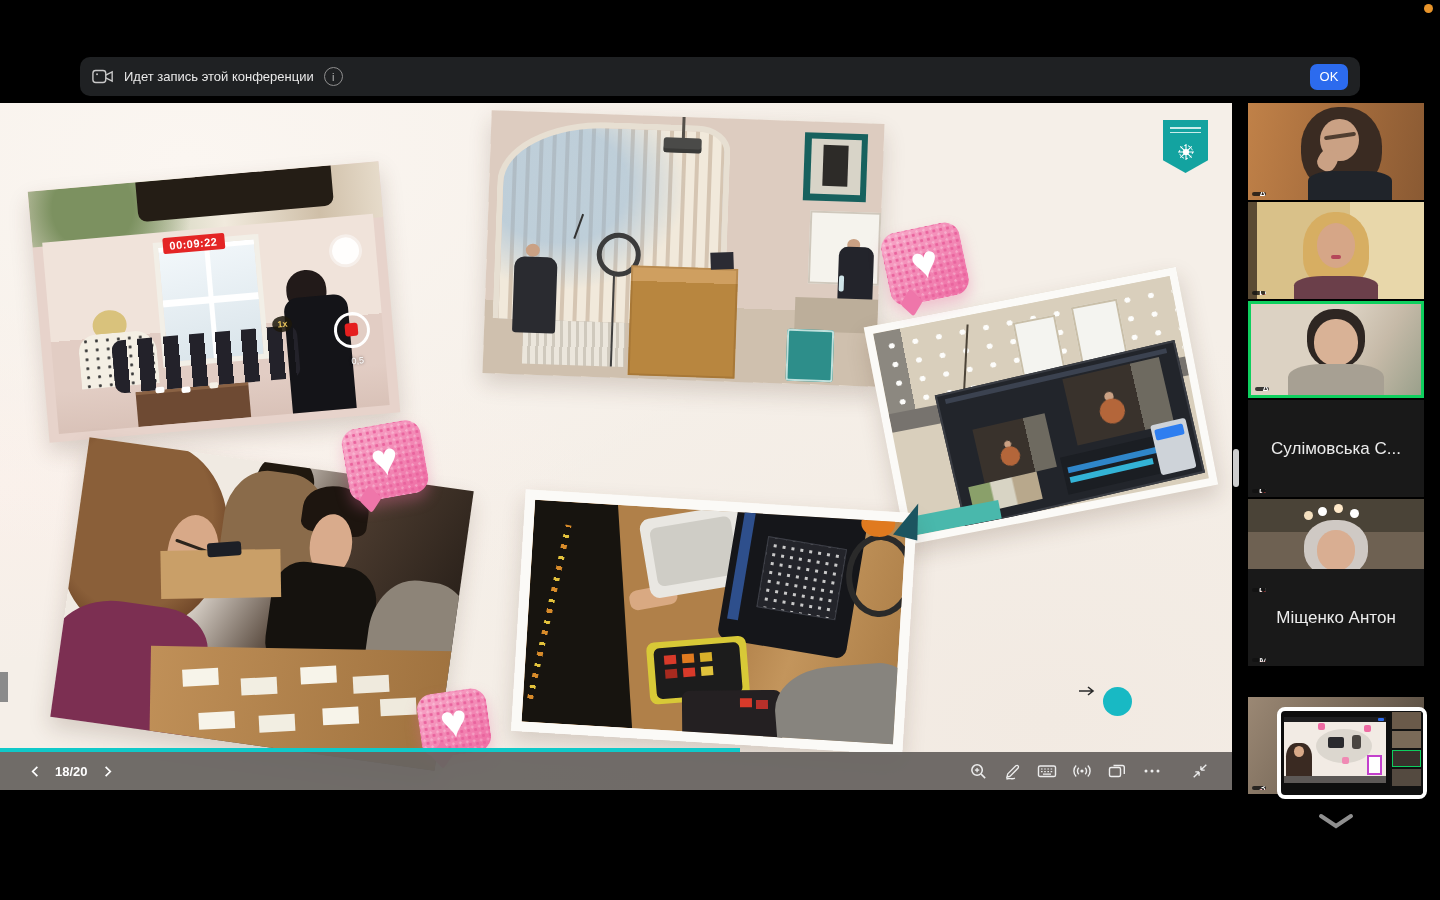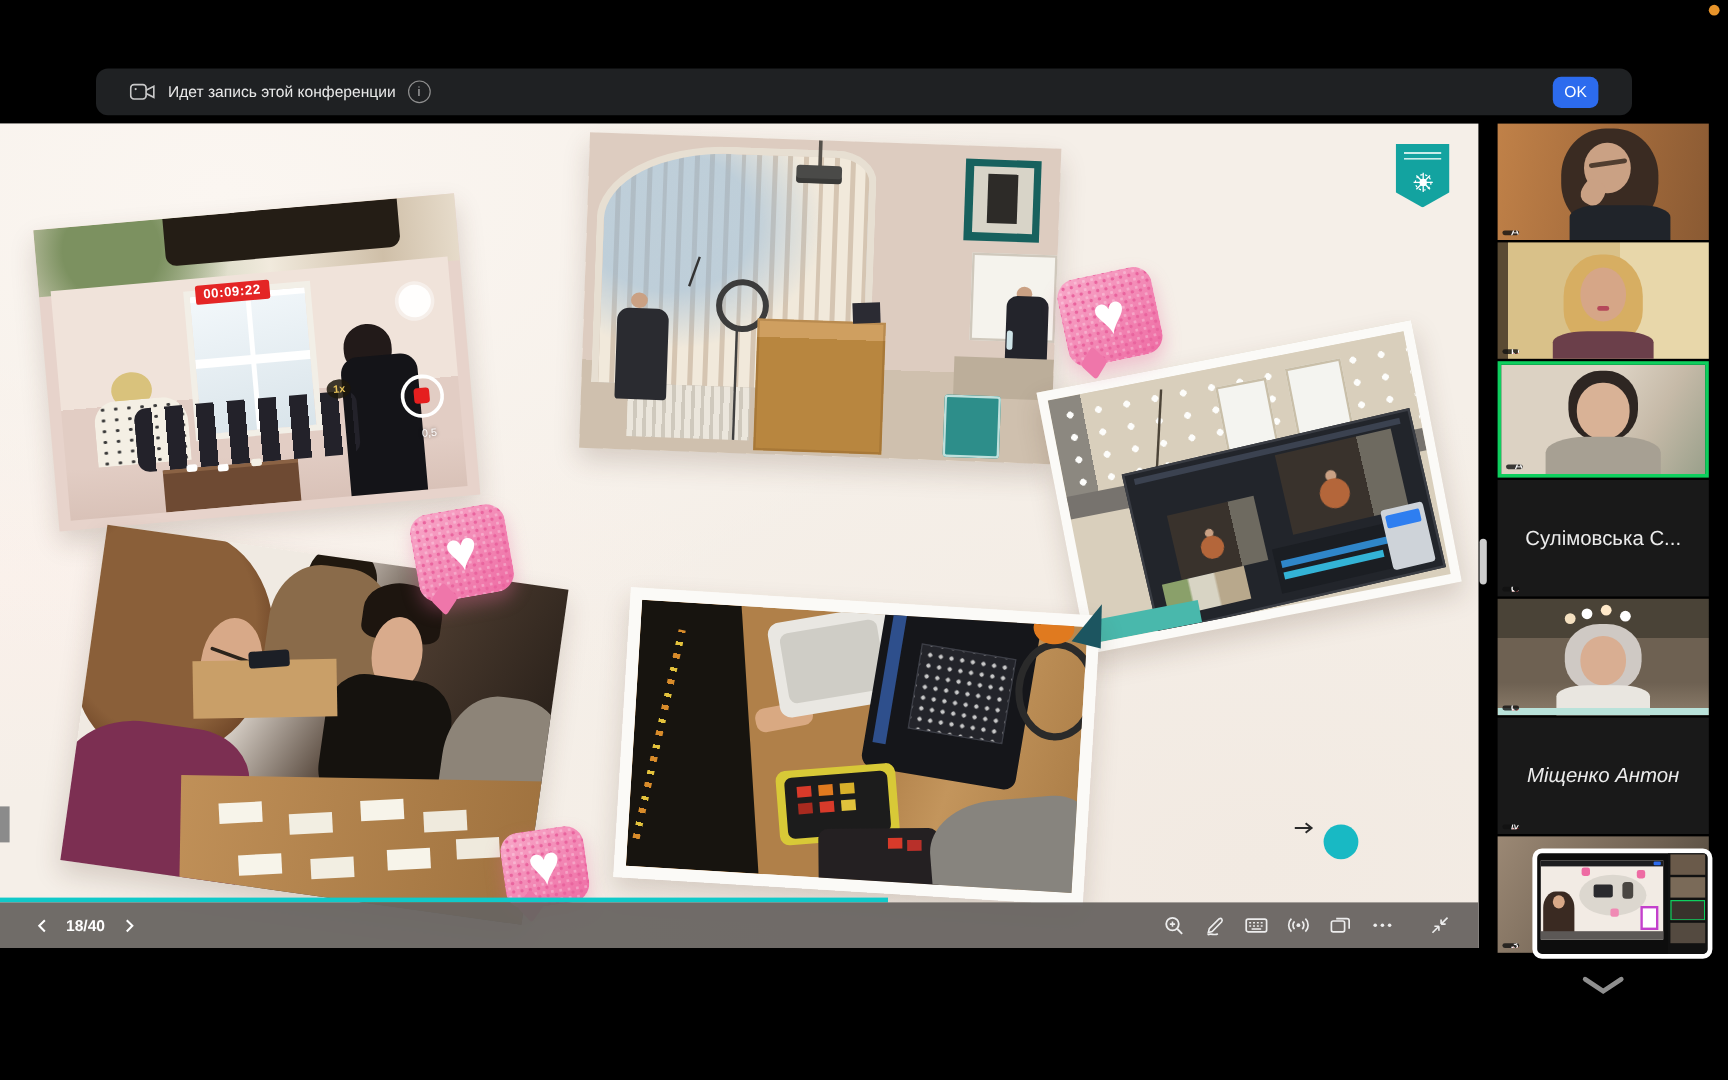--- a/index.html
+++ b/index.html
@@ -2,21 +2,21 @@
 <html><head>
 <meta charset="utf-8">
 <style>
   html,body{margin:0;padding:0;background:#000;}
   .stage{position:relative;width:1440px;height:900px;background:#000;overflow:hidden;
          font-family:"Liberation Sans",sans-serif;color:#fff;}
   .abs{position:absolute;}
 
   
   .notif{position:absolute;left:80px;top:57px;width:1280px;height:39px;background:#1f2123;
-         border-radius:10px;display:flex;align-items:center;padding:0 28px;box-sizing:border-box;}
+         border-radius:10px;display:flex;align-items:center;padding:0 12px;box-sizing:border-box;}
   .notif-text{color:#e9e9e9;font-size:13px;margin:0 10px 0 10px;}
   .info-ic{width:17px;height:17px;border:1.5px solid #8f8f8f;border-radius:50%;color:#b5b5b5;
            font-size:11px;display:flex;align-items:center;justify-content:center;}
   .ok-btn{margin-left:auto;background:#2c6bee;color:#fff;border:none;border-radius:7px;
           width:38px;height:26px;font-size:13px;cursor:pointer;}
   .recdot{position:absolute;left:1424px;top:4px;width:9px;height:9px;border-radius:50%;background:#e8942a;}
 
   
   .slide{position:absolute;left:0;top:103px;width:1232px;height:687px;overflow:hidden;
          background:
@@ -435,21 +435,21 @@
         </svg>
     </span>
 
     <div class="progress"></div>
     <div class="sbar">
       <button class="navbtn" style="margin-left:26px;">
         <svg viewBox="0 0 16 16" width="15" height="15">
             <path d="M10 3 L5 8 L10 13" stroke="#fff" stroke-width="1.8" fill="none"></path>
           </svg>
       </button>
-      <span class="pageind">18/40</span>
+      <span class="pageind">18/20</span>
       <button class="navbtn">
         <svg viewBox="0 0 16 16" width="15" height="15">
             <path d="M6 3 L11 8 L6 13" stroke="#fff" stroke-width="1.8" fill="none"></path>
           </svg>
       </button>
       <div class="tools">
         <button class="toolbtn">
           <svg viewBox="0 0 20 20" width="19" height="19">
               <circle cx="8.5" cy="8.5" r="5.5" fill="none" stroke="#ededed" stroke-width="1.6"></circle>
               <line x1="12.8" y1="12.8" x2="17" y2="17" stroke="#ededed" stroke-width="1.6"></line>
@@ -569,21 +569,21 @@
               <path d="M3.5 7a3.5 3.5 0 0 0 7 0" fill="none" stroke="#e03b3b" stroke-width="1.2"></path>
               <line x1="7" y1="10.5" x2="7" y2="12.8" stroke="#e03b3b" stroke-width="1.2"></line>
               <line x1="1.5" y1="1.5" x2="12.5" y2="12.5" stroke="#fff" stroke-width="2.6"></line>
               <line x1="1.5" y1="1.5" x2="12.5" y2="12.5" stroke="#e03b3b" stroke-width="1.2"></line>
             </svg>
           </span>
         <span>OLENA HRYHOREVSKA</span>
       </span>
     </div>
 
-    <div class="tile" style="top:495px;font-style:italic;">
+    <div class="tile" style="top:466px;">
       <span class="bigname">Міщенко Антон</span>
       <span class="plabel">
         <span style="display:flex;">
             <svg viewBox="0 0 14 14" width="12" height="12">
               <path d="M7 1.5a2 2 0 0 1 2 2V7a2 2 0 0 1-4 0V3.5a2 2 0 0 1 2-2z" fill="#e03b3b"></path>
               <path d="M3.5 7a3.5 3.5 0 0 0 7 0" fill="none" stroke="#e03b3b" stroke-width="1.2"></path>
               <line x1="7" y1="10.5" x2="7" y2="12.8" stroke="#e03b3b" stroke-width="1.2"></line>
               <line x1="1.5" y1="1.5" x2="12.5" y2="12.5" stroke="#fff" stroke-width="2.6"></line>
               <line x1="1.5" y1="1.5" x2="12.5" y2="12.5" stroke="#e03b3b" stroke-width="1.2"></line>
             </svg>

